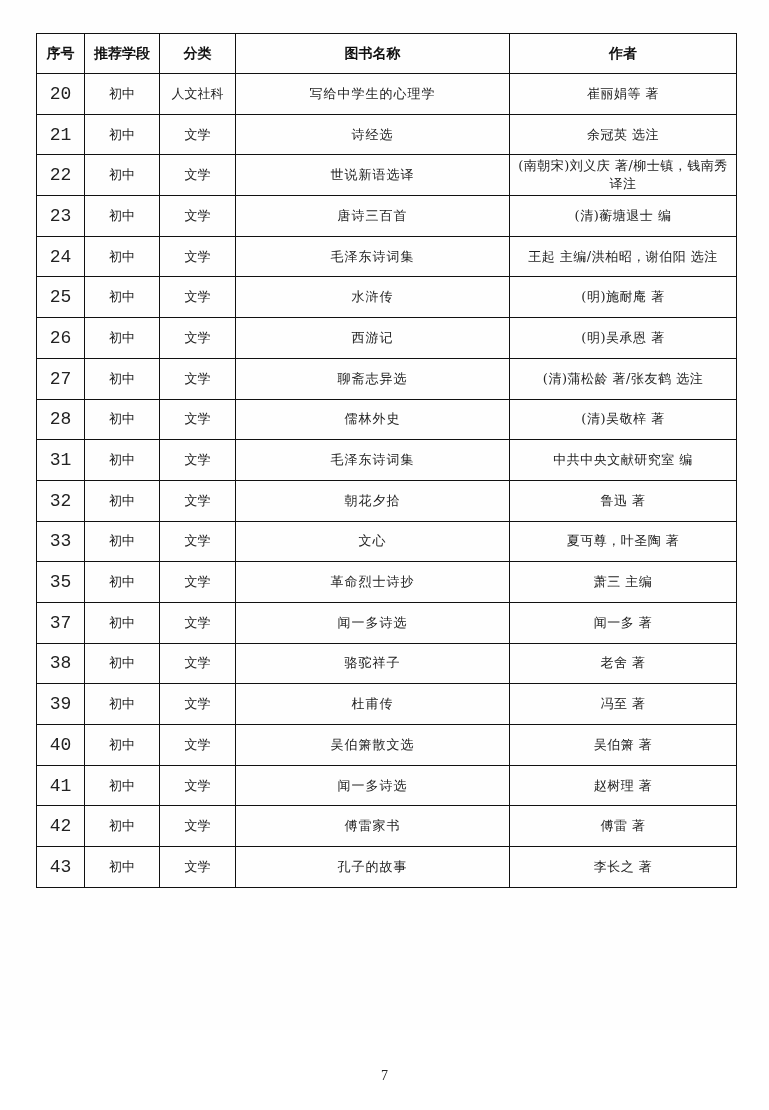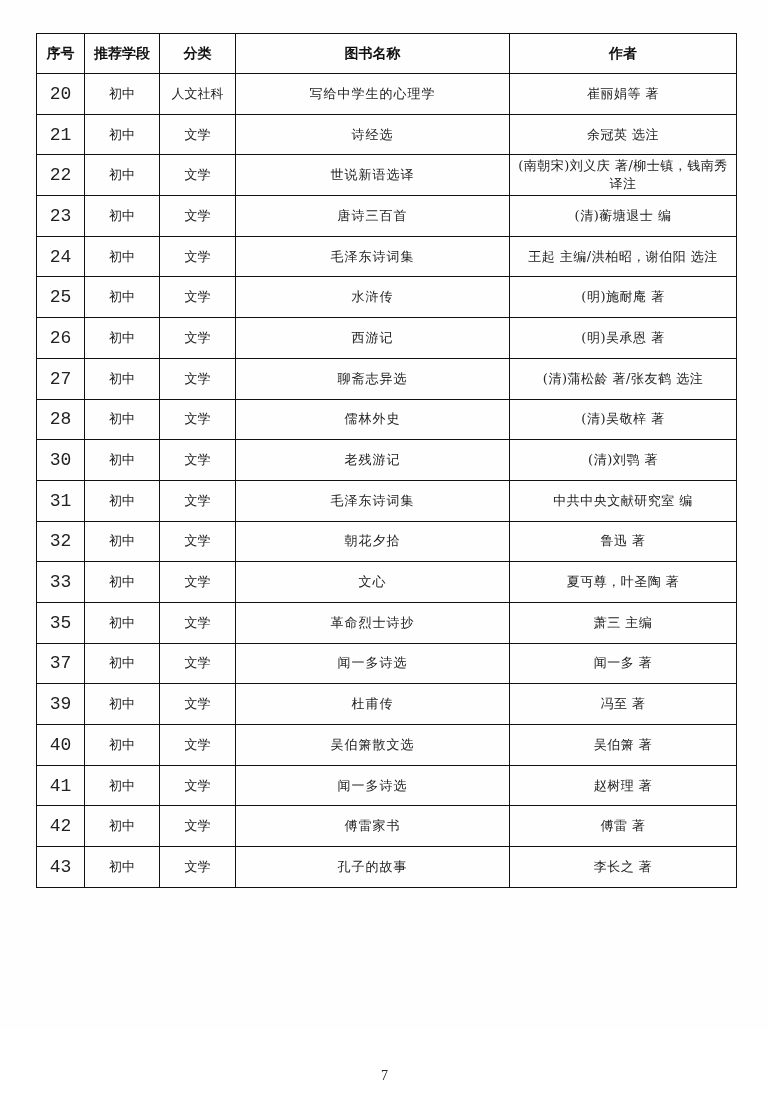--- a/index.html
+++ b/index.html
@@ -152,27 +152,20 @@
           <td class="col-author">(清)蒲松龄 著/张友鹤 选注</td>
         </tr>
         <tr>
           <td class="col-num">28</td>
           <td class="col-stage">初中</td>
           <td class="col-category">文学</td>
           <td class="col-title">儒林外史</td>
           <td class="col-author">(清)吴敬梓 著</td>
         </tr>
         <tr>
-          <td class="col-num">30</td>
-          <td class="col-stage">初中</td>
-          <td class="col-category">文学</td>
-          <td class="col-title">老残游记</td>
-          <td class="col-author">(清)刘鹗 著</td>
-        </tr>
-        <tr>
           <td class="col-num">31</td>
           <td class="col-stage">初中</td>
           <td class="col-category">文学</td>
           <td class="col-title">毛泽东诗词集</td>
           <td class="col-author">中共中央文献研究室 编</td>
         </tr>
         <tr>
           <td class="col-num">32</td>
           <td class="col-stage">初中</td>
           <td class="col-category">文学</td>
@@ -192,20 +185,27 @@
           <td class="col-category">文学</td>
           <td class="col-title">革命烈士诗抄</td>
           <td class="col-author">萧三 主编</td>
         </tr>
         <tr>
           <td class="col-num">37</td>
           <td class="col-stage">初中</td>
           <td class="col-category">文学</td>
           <td class="col-title">闻一多诗选</td>
           <td class="col-author">闻一多 著</td>
+        </tr>
+        <tr>
+          <td class="col-num">38</td>
+          <td class="col-stage">初中</td>
+          <td class="col-category">文学</td>
+          <td class="col-title">骆驼祥子</td>
+          <td class="col-author">老舍 著</td>
         </tr>
         <tr>
           <td class="col-num">39</td>
           <td class="col-stage">初中</td>
           <td class="col-category">文学</td>
           <td class="col-title">杜甫传</td>
           <td class="col-author">冯至 著</td>
         </tr>
         <tr>
           <td class="col-num">40</td>

